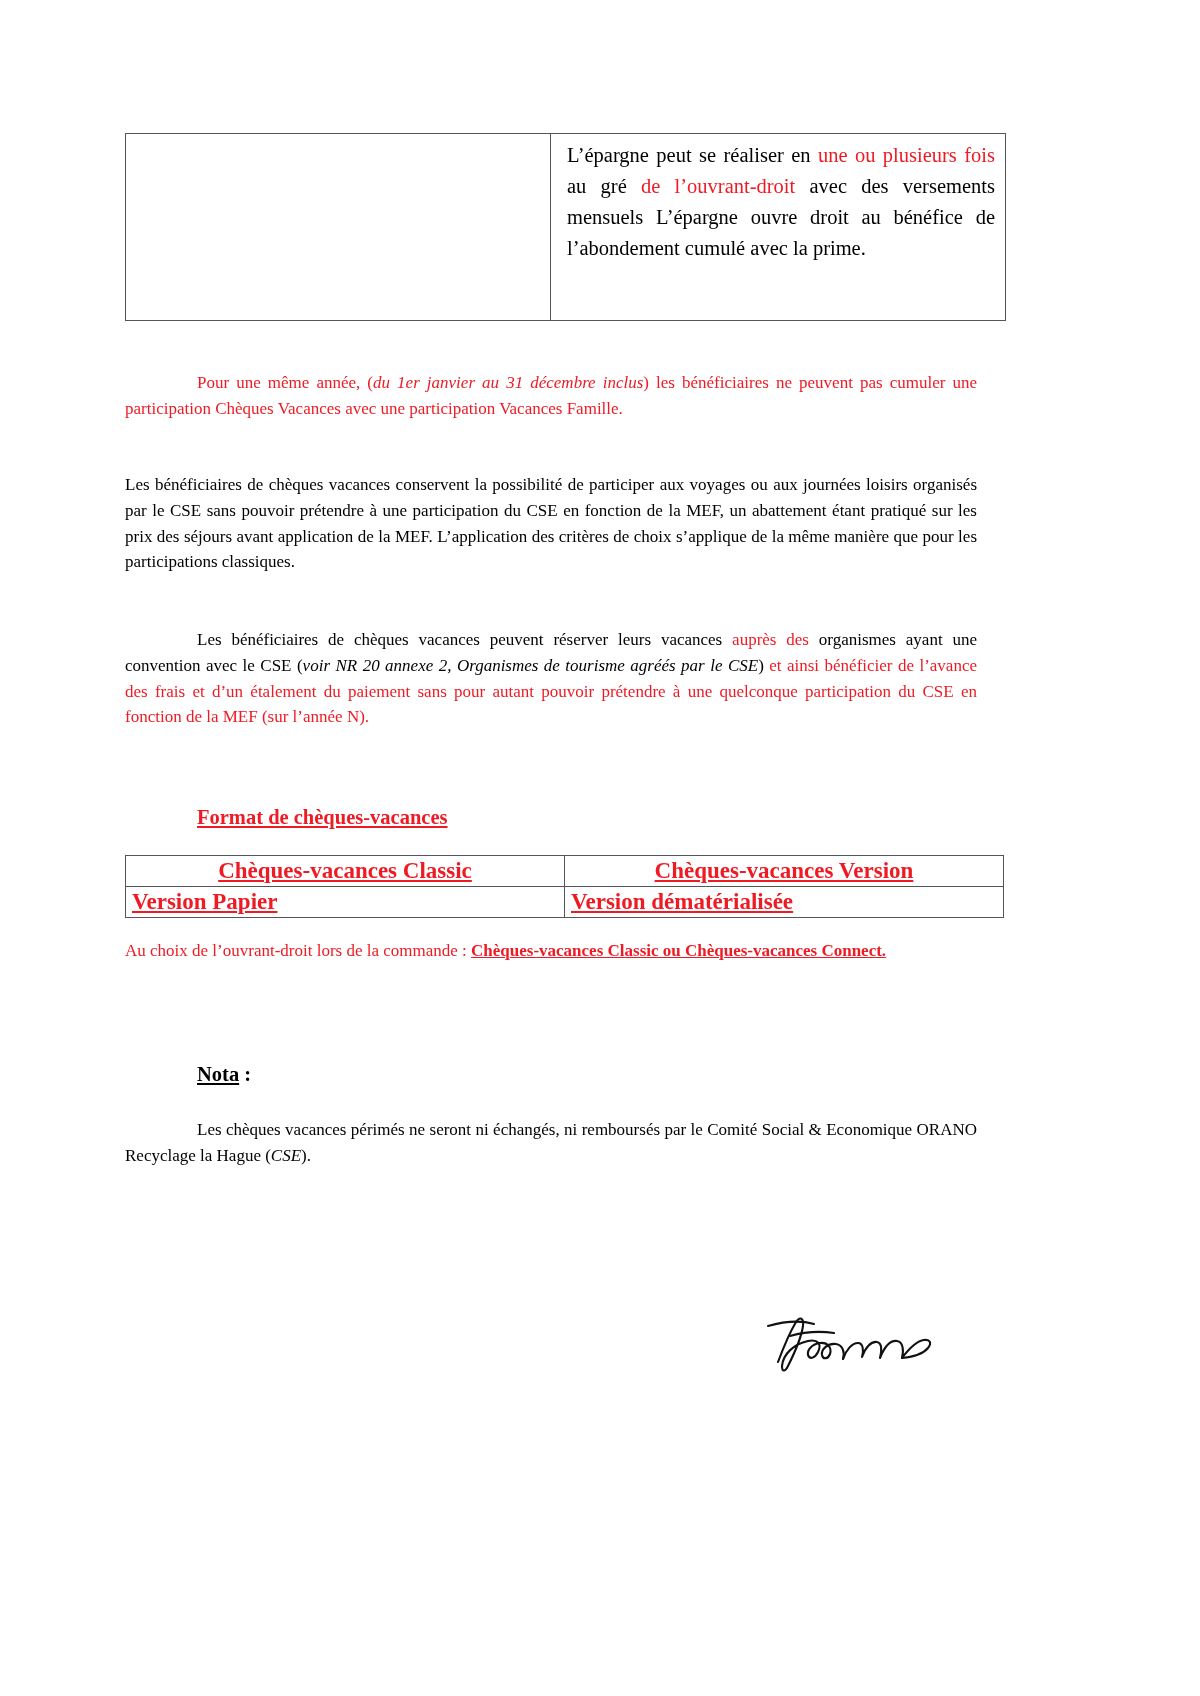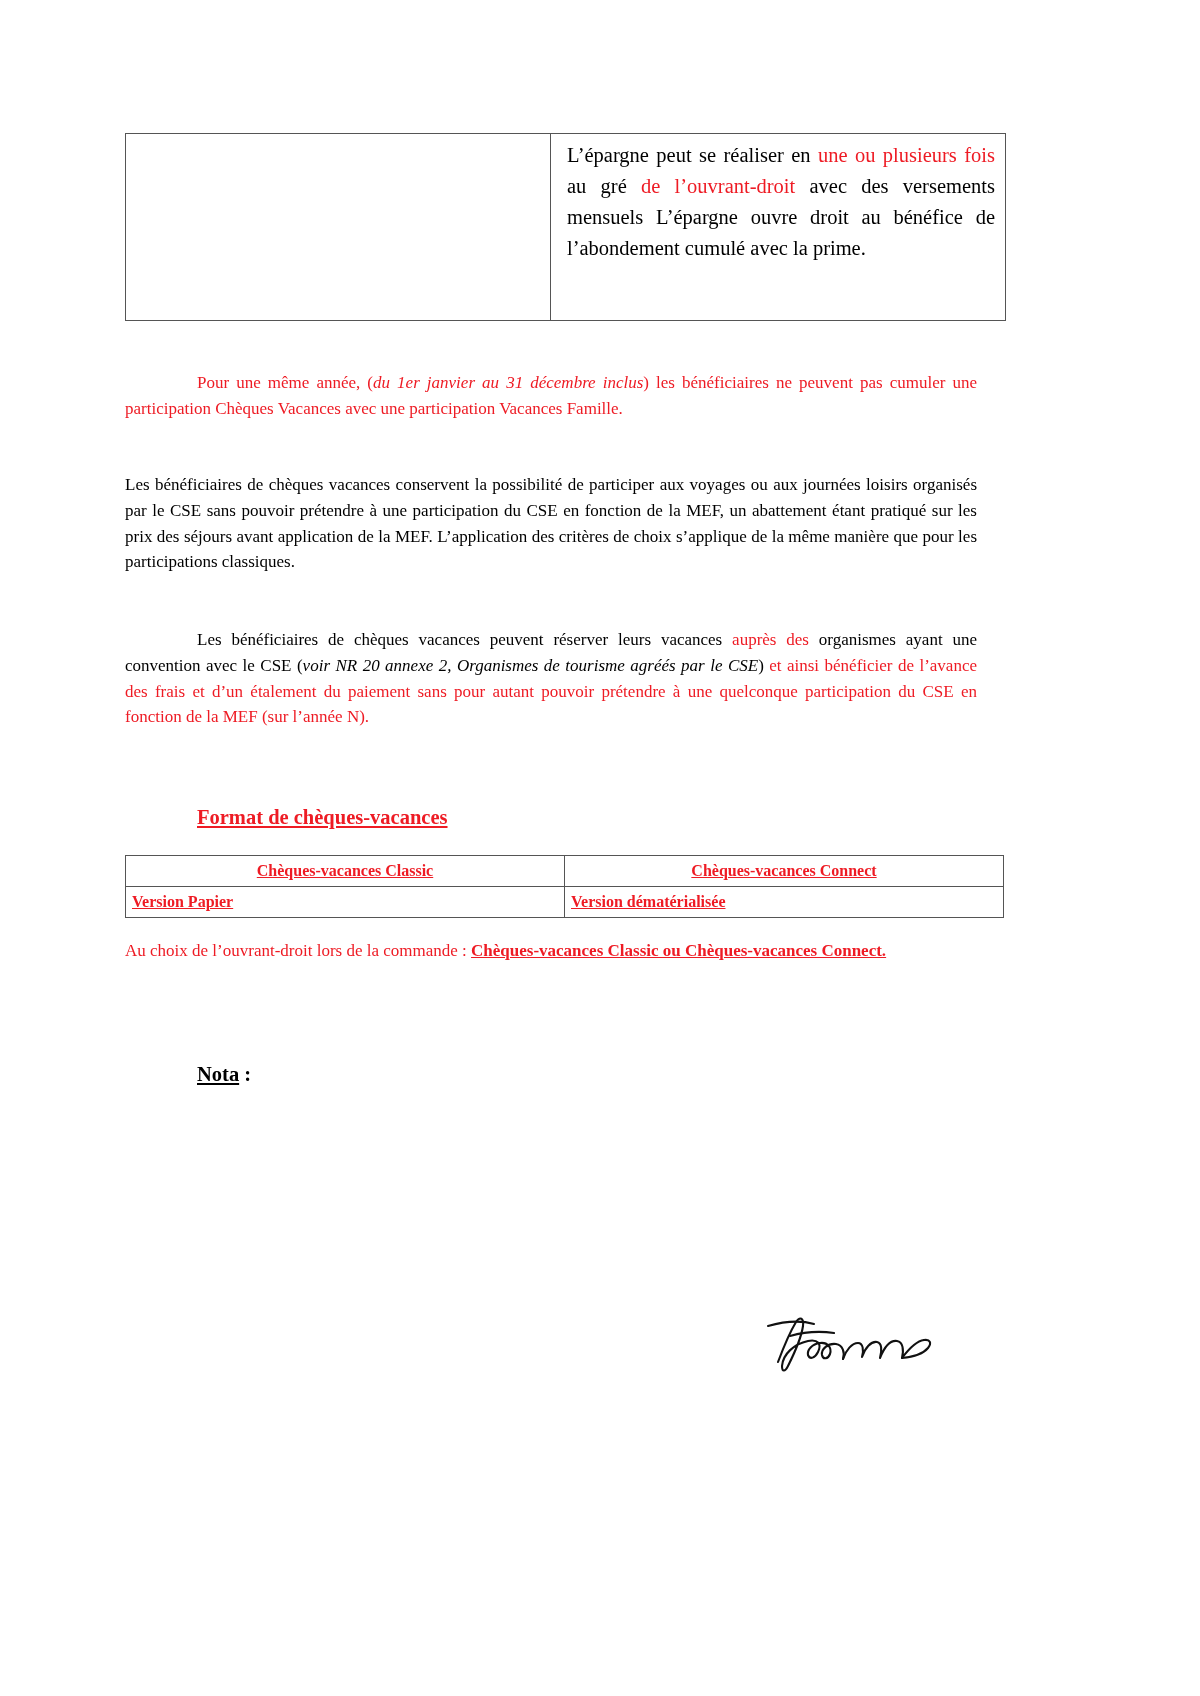--- a/index.html
+++ b/index.html
@@ -92,21 +92,21 @@
     left: 125px;
     top: 855px;
     width: 852px;
     border-collapse: collapse;
     table-layout: fixed;
   }
   .fmt-table td {
     border: 1px solid #555;
     height: 27px;
     padding: 1px 6px 2px 6px;
-    font-size: 16px;
+    font-size: 23px;
     font-weight: bold;
     color: #ee1b24;
     vertical-align: middle;
   }
   .fmt-table td.c1 { width: 426px; }
   .fmt-table td.c2 { width: 426px; }
   .fmt-table td.center { text-align: center; }
   .fmt-table td.left { text-align: left; }
   .fmt-table span.u { text-decoration: underline; }
 
@@ -162,33 +162,34 @@
   <div class="para black" style="top:472px;"><span>Les bénéficiaires de chèques vacances conservent la possibilité de participer aux voyages ou aux journées loisirs organisés par le CSE sans pouvoir prétendre à une participation du CSE en fonction de la MEF, un abattement étant pratiqué sur les prix des séjours avant application de la MEF. L’application des critères de choix s’applique de la même manière que pour les participations classiques.</span></div>
 
   <div class="para indent" style="top:627px;"><span class="black">Les bénéficiaires de chèques vacances peuvent réserver leurs vacances </span><span class="red">auprès des</span><span class="black"> organismes ayant une convention avec le CSE (</span><span class="black ital">voir NR 20 annexe 2, Organismes de tourisme agréés par le CSE</span><span class="black">)</span><span class="red"> et ainsi bénéficier de l’avance des frais et d’un étalement du paiement sans pour autant pouvoir prétendre à une quelconque participation du CSE en fonction de la MEF (sur l’année N).</span></div>
 
   <div class="section-heading">Format de chèques-vacances</div>
 
   <table class="fmt-table">
     <tbody>
         <tr>
       <td class="c1 center"><span class="u">Chèques-vacances Classic</span></td>
-      <td class="c2 center"><span class="u">Chèques-vacances Connect</span></td>
+      <td class="c2 center"><span class="u">Chèques-vacances Version</span></td>
     </tr>
     <tr>
       <td class="c1 left"><span class="u">Version Papier</span></td>
       <td class="c2 left"><span class="u">Version dématérialisée</span></td>
     </tr>
   </tbody>
     </table>
 
   <div class="para red" style="top:938px;"><span>Au choix de l’ouvrant-droit lors de la commande : </span><span class="bold uline">Chèques-vacances Classic ou Chèques-vacances Connect.</span></div>
 
   <div class="nota-label"><span class="n">Nota</span><span> :</span></div>
 
+  <div class="para indent black" style="top:1117px;"><span>Les chèques vacances périmés ne seront ni échangés, ni remboursés par le Comité Social &amp; Economique ORANO Recyclage la Hague (</span><span class="ital">CSE</span><span>).</span></div>
 
 
   <svg class="sig-img" viewBox="0 0 180 70" xmlns="http://www.w3.org/2000/svg">
     <g fill="none" stroke="#111" stroke-width="2.1" stroke-linecap="round" stroke-linejoin="round">
       <path d="M8 16 C 22 12, 40 10, 54 14"></path>
       <path d="M18 52 C 24 36, 30 22, 36 12 C 40 6, 44 8, 43 16 C 41 30, 34 44, 28 56 C 25 62, 22 62, 22 56 C 23 44, 34 34, 48 31 C 58 29, 62 34, 58 42 C 55 48, 50 50, 48 45 C 47 40, 52 34, 60 33 C 68 32, 72 38, 70 44 C 68 49, 63 50, 62 45 C 61 39, 68 33, 76 34 C 83 35, 85 43, 83 49"></path>
       <path d="M83 49 C 86 40, 92 33, 98 33 C 103 33, 104 40, 102 47 C 105 38, 111 31, 117 32 C 122 33, 122 40, 120 48 C 124 38, 130 30, 137 31 C 143 32, 144 40, 142 48 C 148 40, 156 31, 164 30"></path>
       <path d="M164 30 C 170 29, 172 33, 168 38 C 163 44, 152 47, 142 48"></path>
       <path d="M30 26 C 44 22, 60 21, 74 23"></path>
     </g>

